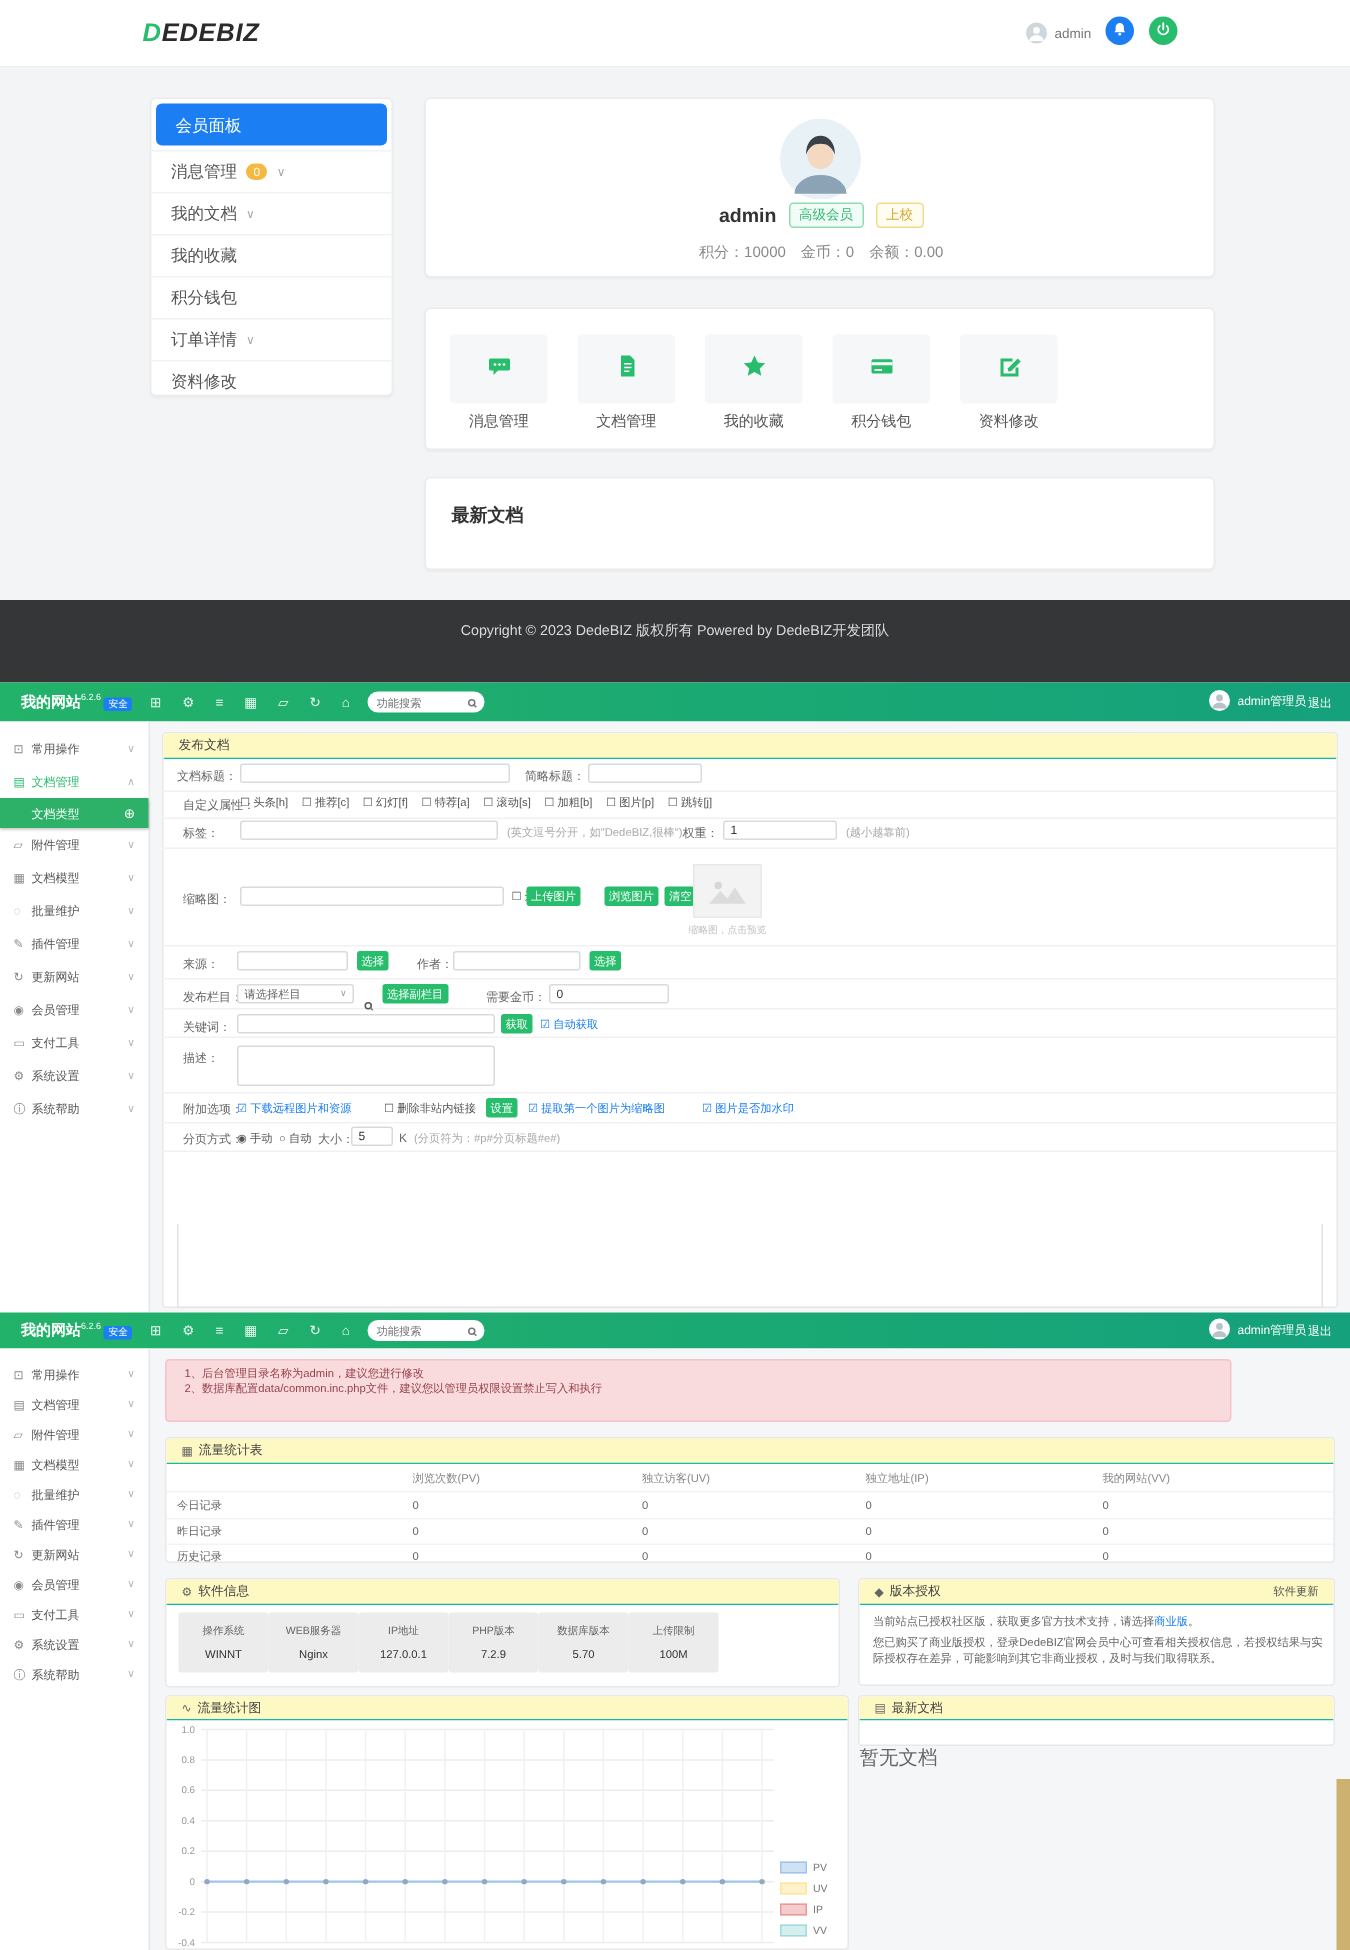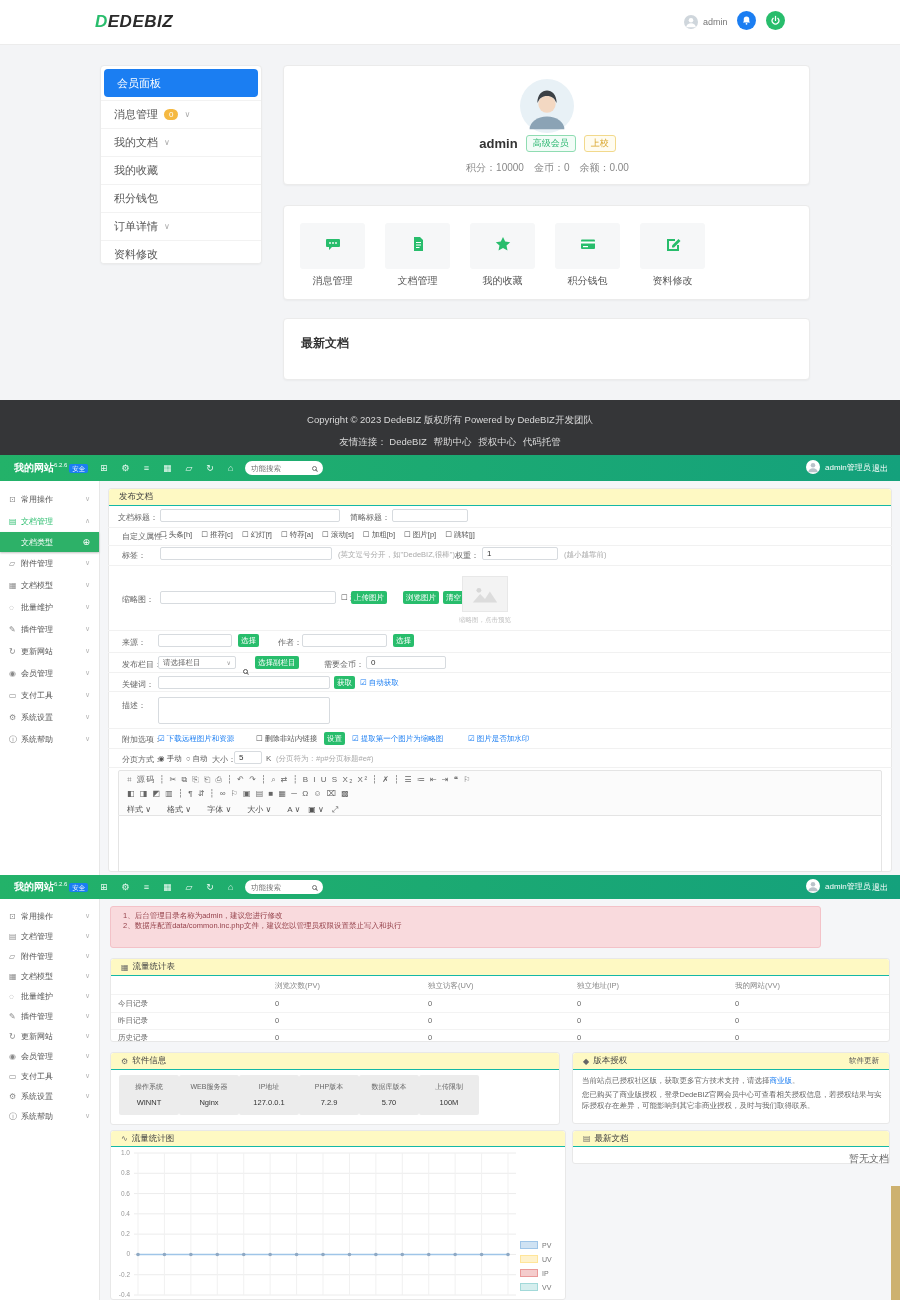--- a/index.html
+++ b/index.html
@@ -188,27 +188,20 @@
   </div>
 
   
   <div class="card" style="left:283px;top:318px;width:527px;height:62px">
     <div class="abs" style="left:17px;top:16px;font-size:12px;font-weight:bold;color:#333">最新文档</div>
   </div>
 
   
   <div class="abs" style="left:0;top:400px;width:900px;height:55px;background:#353638">
     <div class="abs" style="left:0;top:14px;width:900px;text-align:center;font-size:9.5px;color:#d9d9d9">Copyright © 2023 DedeBIZ 版权所有 Powered by DedeBIZ开发团队</div>
-    <div class="abs" style="left:0;top:36px;width:900px;text-align:center;font-size:9.5px;color:#d9d9d9">
-      <span>友情连接：</span>
-      <span style="cursor:pointer">DedeBIZ</span>
-      <span style="cursor:pointer;margin-left:4px">帮助中心</span>
-      <span style="cursor:pointer;margin-left:4px">授权中心</span>
-      <span style="cursor:pointer;margin-left:4px">代码托管</span>
-    </div>
   </div>
 
   
   <div class="ghead" style="top:455px;height:26px">
     <div class="gh-brand" style="top:6px"><span>我的网站</span><span class="gh-ver">6.2.6</span><span class="gh-safe">安全</span></div>
     <div class="gh-icons" style="height:26px">
 
     <span class="gh-ico">⊞</span>
         <span class="gh-ico">⚙</span>
         <span class="gh-ico">≡</span>
@@ -386,25 +379,20 @@
 
   <span class="flabel" style="left:122px;top:754px">分页方式：</span>
   <span class="fcb" style="left:158px;top:754px">◉ 手动</span>
   <span class="fcb" style="left:186px;top:754px">○ 自动</span>
   <span class="flabel" style="left:212px;top:754px">大小：</span>
   <input class="inp" style="left: 234px; top: 751px; width: 28px;" value="5">
   <span class="flabel" style="left:266px;top:754px">K</span>
   <span class="fhint" style="left:276px;top:754px">(分页符为：#p#分页标题#e#)</span>
 
   
-  <div class="abs" style="left:118px;top:770px;width:764px;height:46px;background:#fbfbfb;border:1px solid #e4e4e4;border-radius:2px 2px 0 0">
-    <div class="toolbar-row" style="left:8px;top:3px">⌗ 源码 ┆ ✂ ⧉ ⎘ ⎗ ⎙ ┆ ↶ ↷ ┆ ⌕ ⇄ ┆ B I U S X₂ X² ┆ ✗ ┆ ☰ ≔ ⇤ ⇥ ❝ ⚐</div>
-    <div class="toolbar-row" style="left:8px;top:18px">◧ ◨ ◩ ▥ ┆ ¶ ⇵ ┆ ∞ ⚐ ▣ ▤ ■ ▦ ─ Ω ☺ ⌧ ▩</div>
-    <div class="toolbar-row" style="left:8px;top:33px;letter-spacing:0;color:#555">样式 ∨　　格式 ∨　　字体 ∨　　大小 ∨　　A ∨　▣ ∨　⤢</div>
-  </div>
   <div class="abs" style="left:118px;top:816px;width:764px;height:56px;background:#fff;border:1px solid #e4e4e4;border-top:0"></div>
 
   
   <div class="ghead" style="top:875px;height:24px">
     <div class="gh-brand"><span>我的网站</span><span class="gh-ver">6.2.6</span><span class="gh-safe">安全</span></div>
     <div class="gh-icons" style="height:24px">
 
     <span class="gh-ico">⊞</span>
         <span class="gh-ico">⚙</span>
         <span class="gh-ico">≡</span>
@@ -572,21 +560,21 @@
     </div>
     <div class="abs" style="left:9px;top:36px;width:302px;font-size:7.5px;color:#666;line-height:1.5">您已购买了商业版授权，登录DedeBIZ官网会员中心可查看相关授权信息，若授权结果与实际授权存在差异，可能影响到其它非商业授权，及时与我们取得联系。</div>
   </div>
 
   
   <div class="abs" style="left:572px;top:1130px;width:318px;height:34px;background:#fff;border:1px solid #e8e8e8;border-radius:3px">
     <div class="phead" style="height:16px">
         <span class="pico">▤</span>
         <span>最新文档</span>
       </div>
-    <div style="text-align:right;font-size:10px;color:#666;margin-top:5px">暂无文档</div>
+    <div style="text-align:left;font-size:13px;color:#666;margin-top:16px">暂无文档</div>
   </div>
 
   
   <div class="abs" style="left:110px;top:1130px;width:456px;height:170px;background:#fff;border:1px solid #e8e8e8;border-radius:3px">
     <div class="phead" style="height:16px">
         <span class="pico">∿</span>
         <span>流量统计图</span>
       </div>
   </div>
   <svg id="chart-svg" class="abs" style="left:112px;top:1146px" width="450" height="154">

